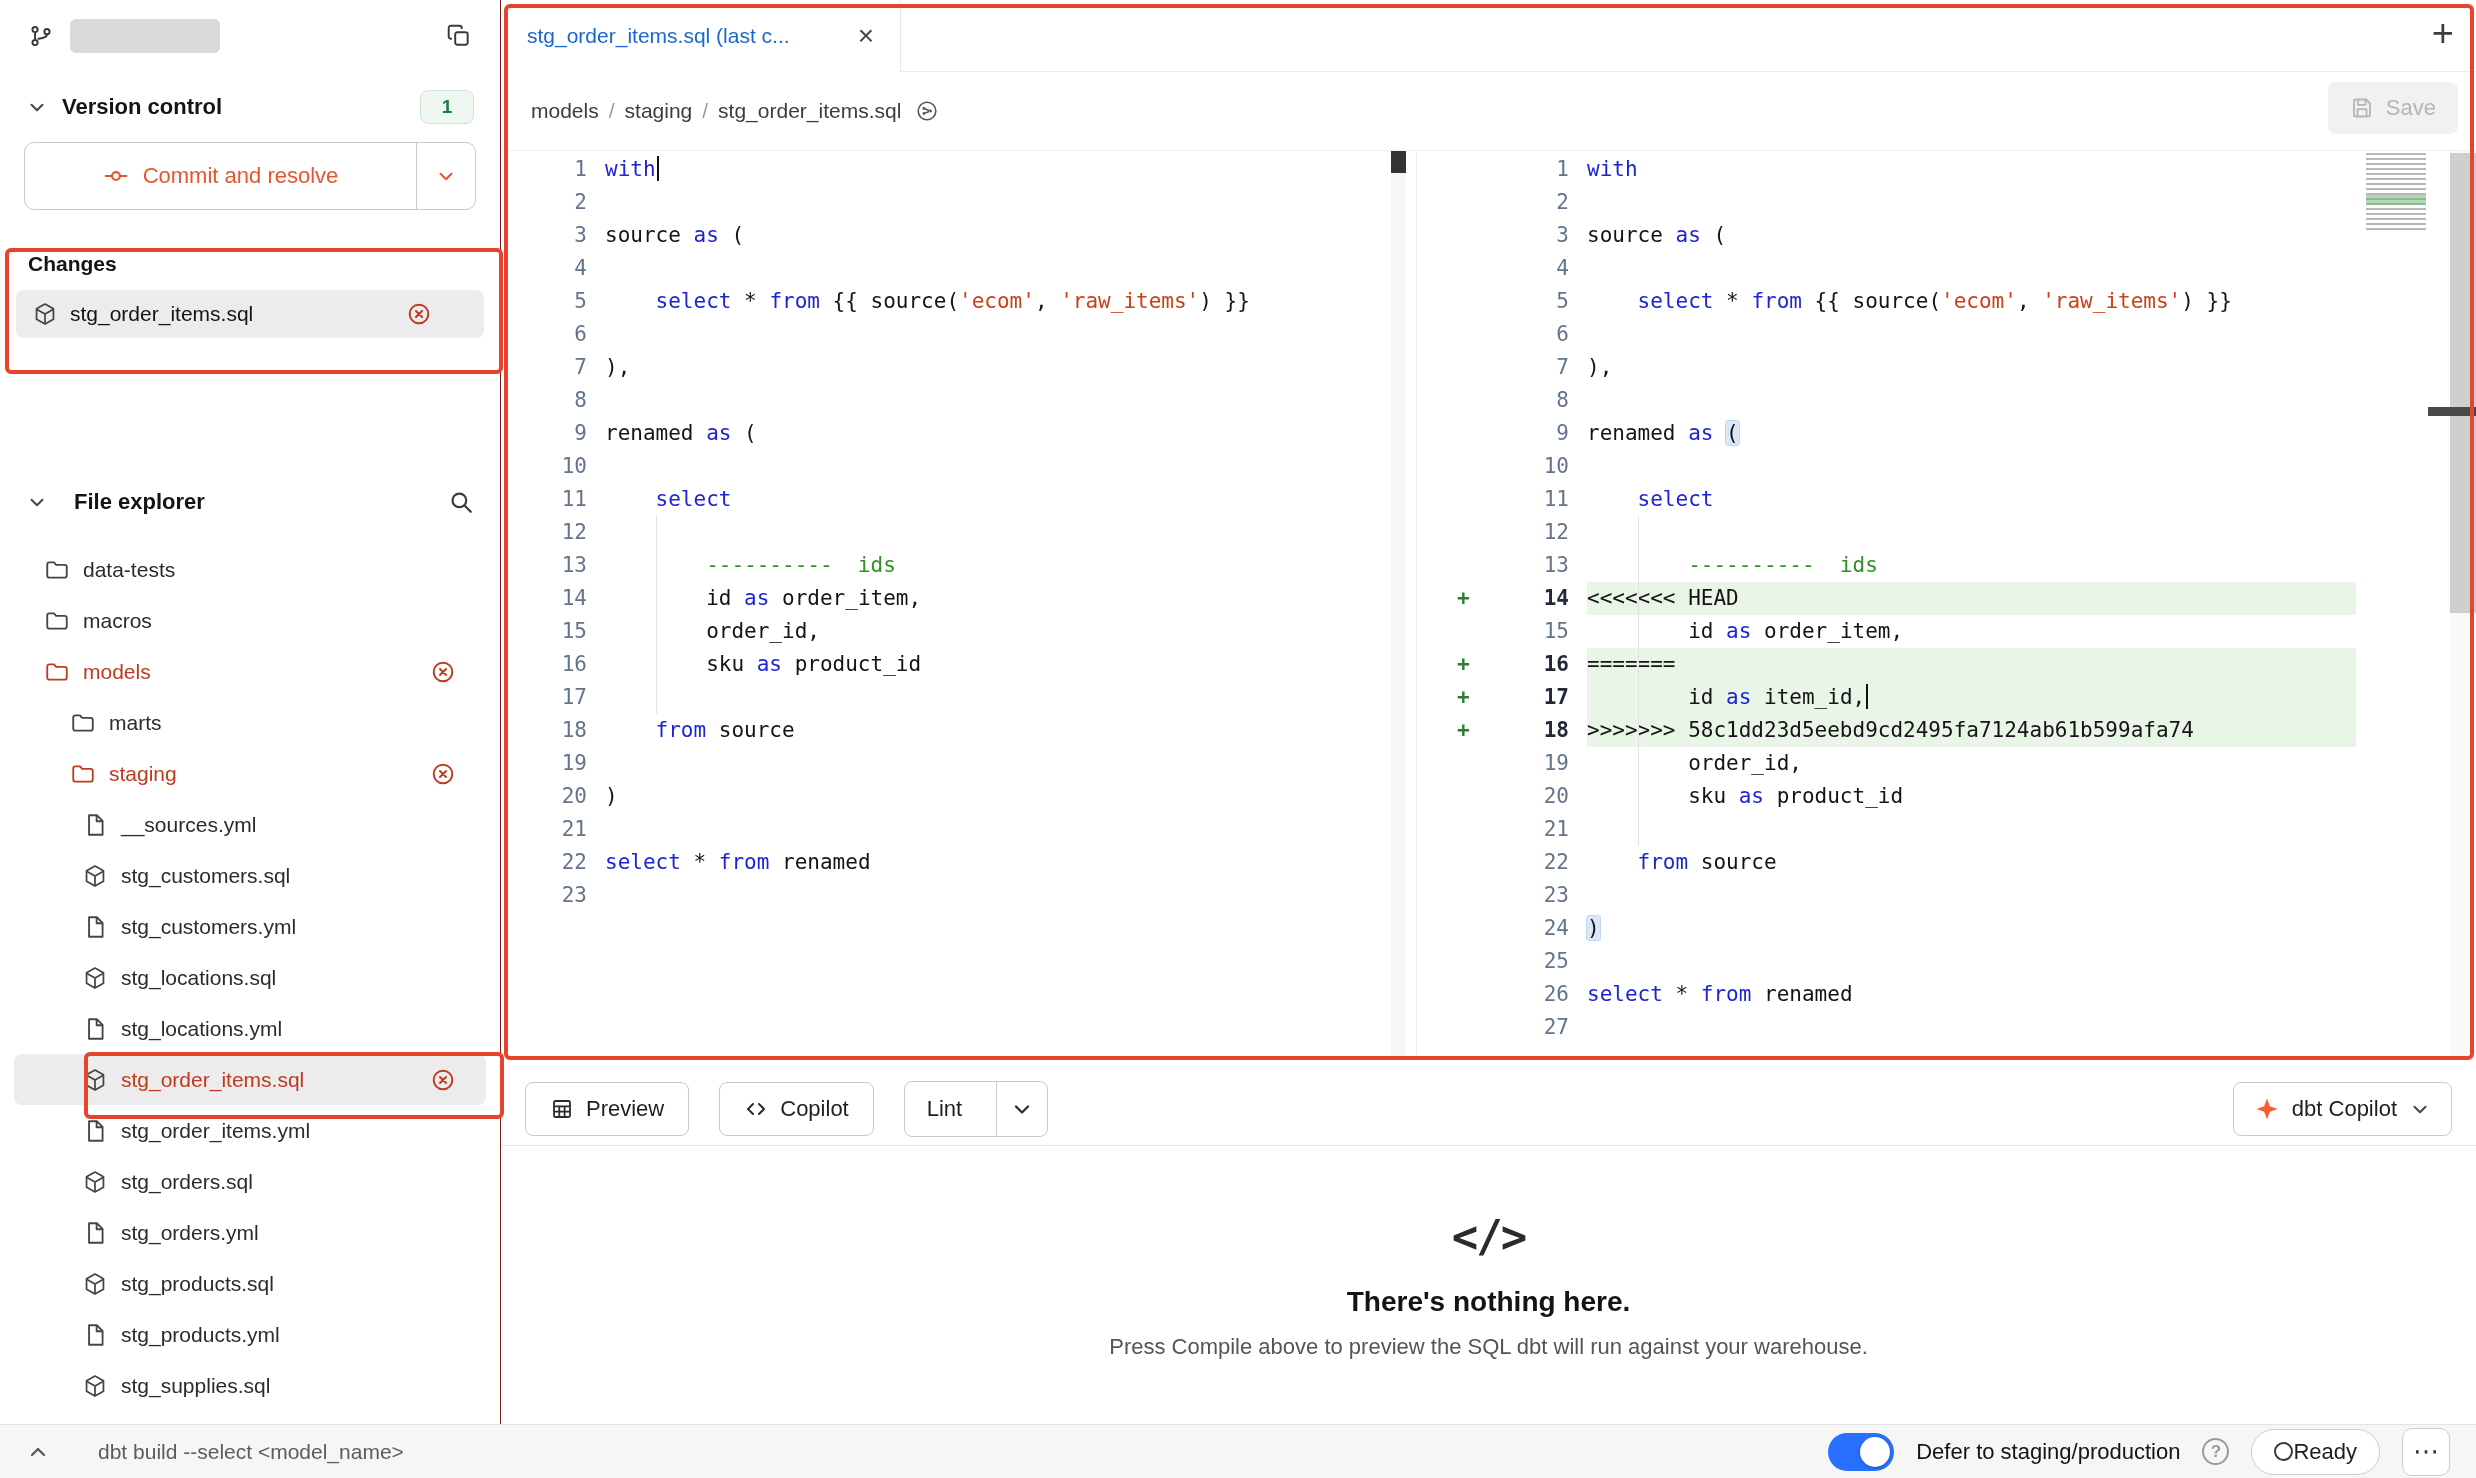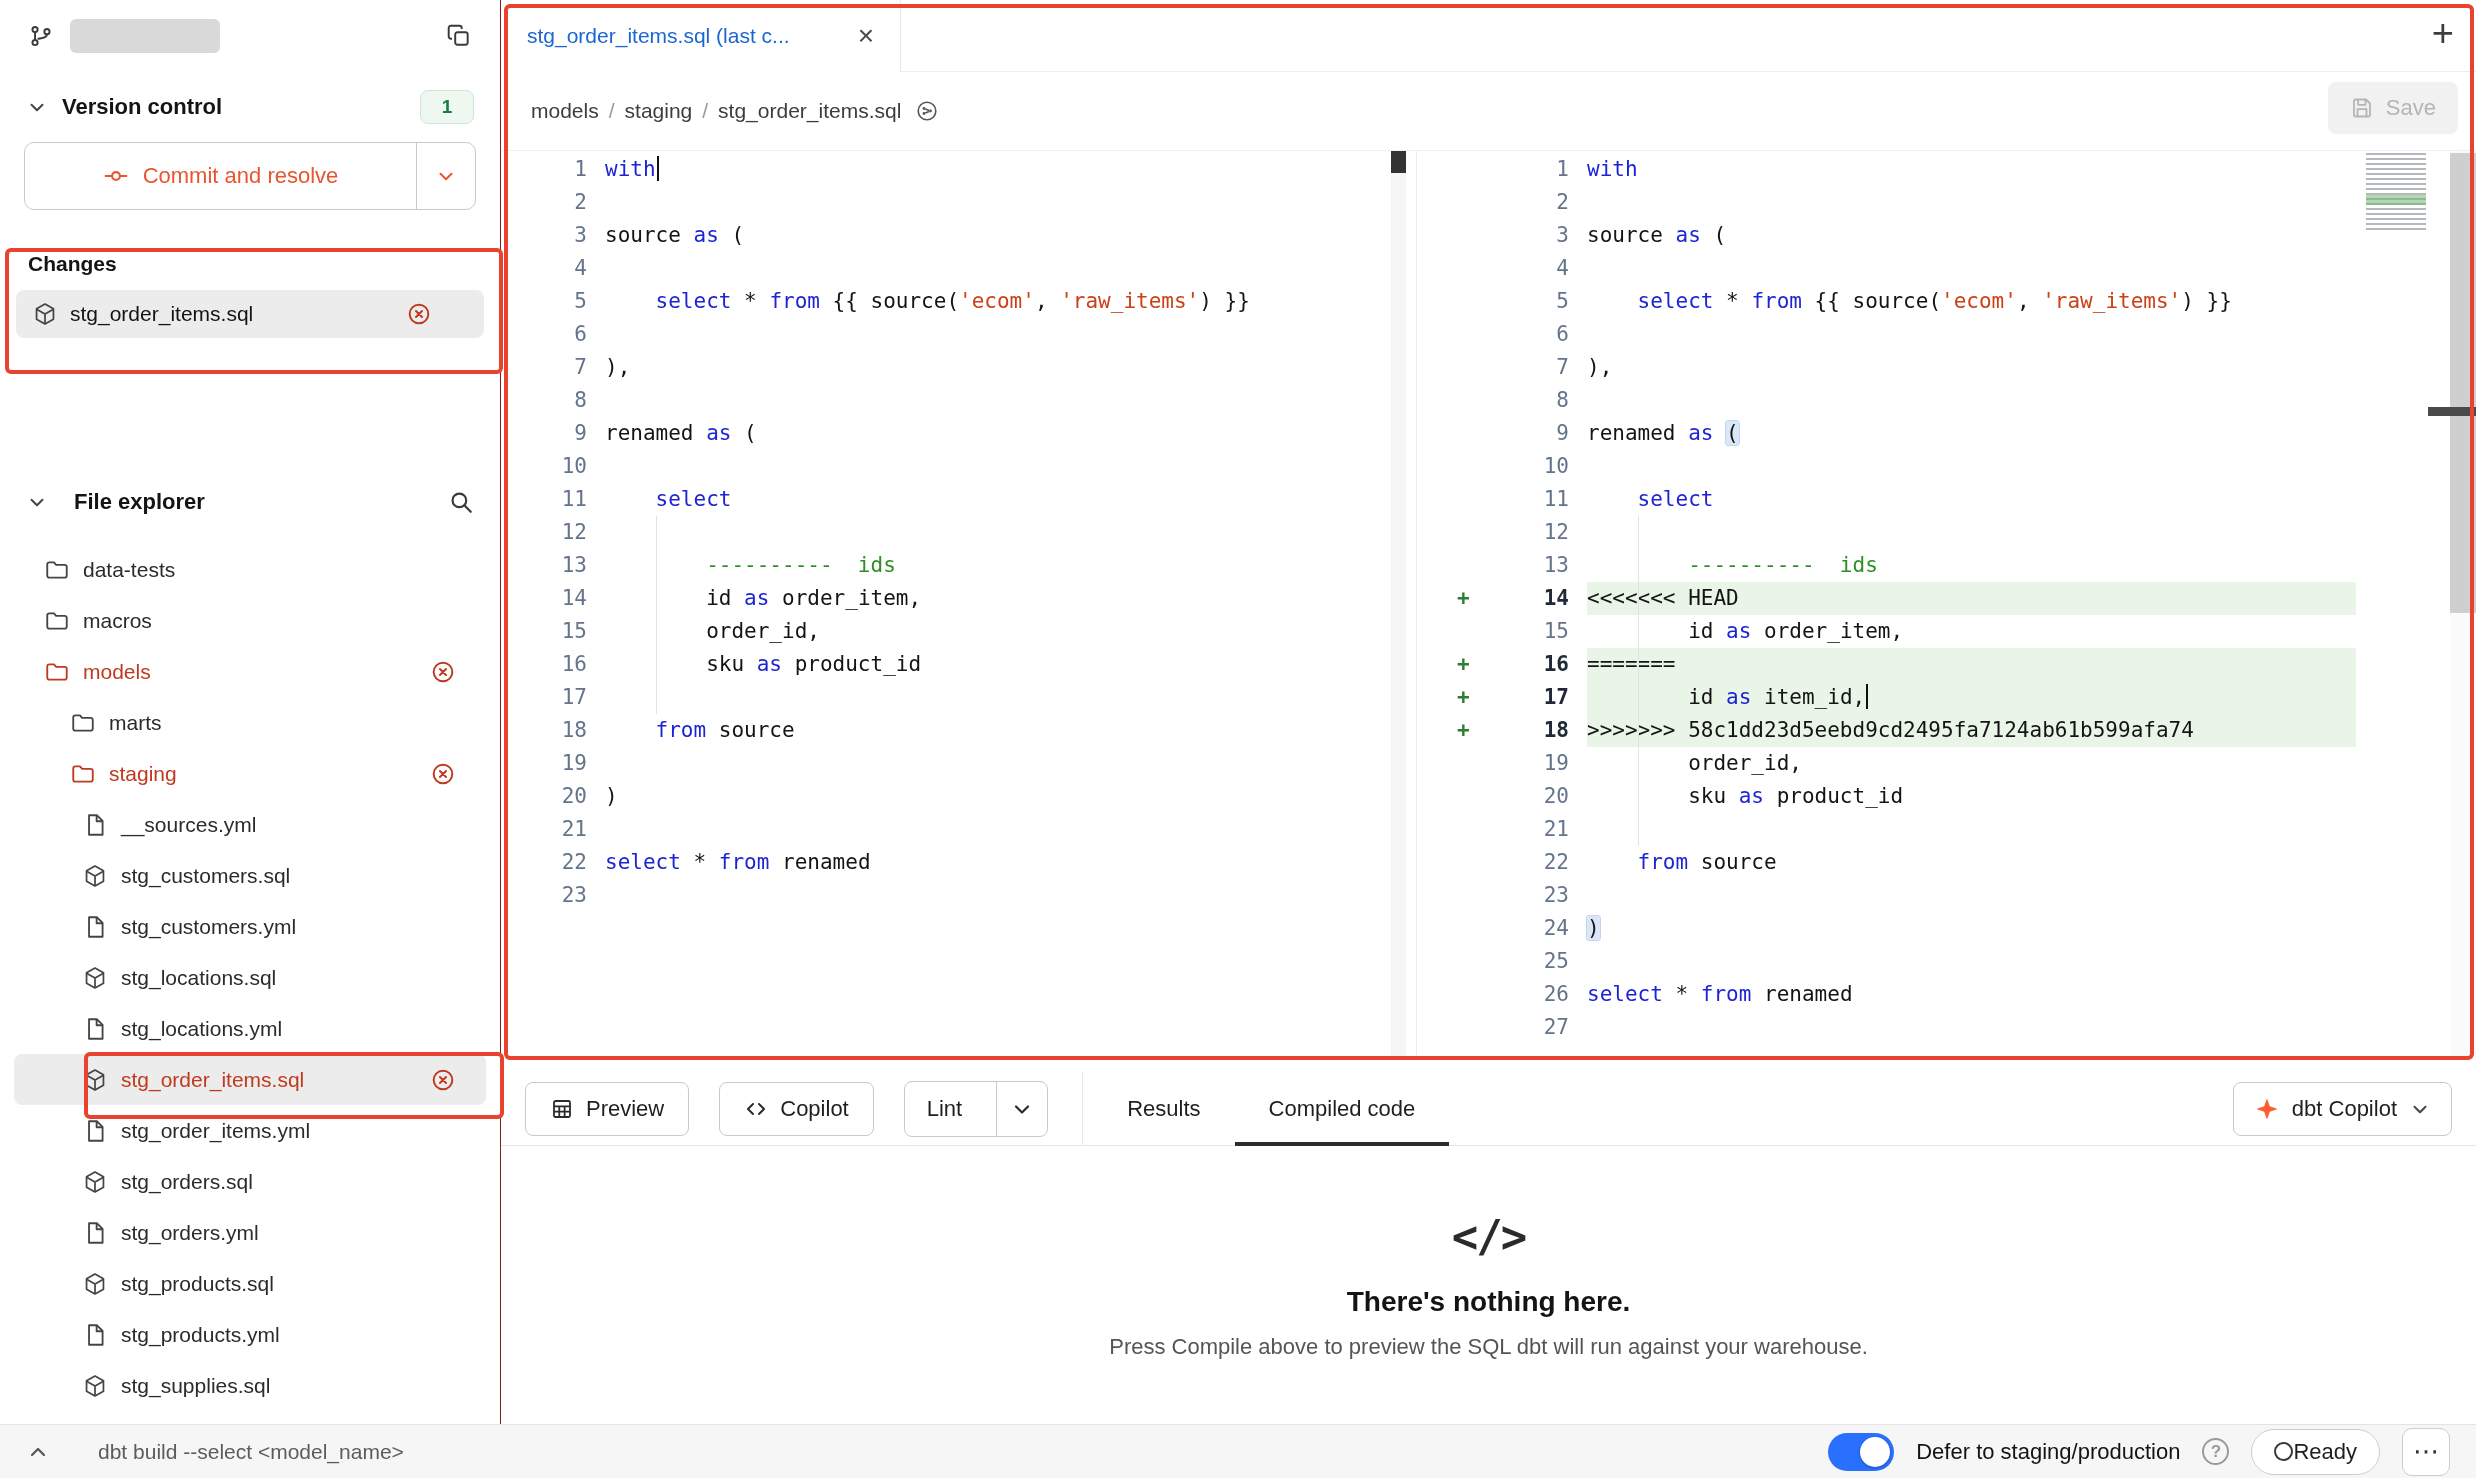--- a/index.html
+++ b/index.html
@@ -679,24 +679,20 @@
       <div class="tbtn tbtn-split">
         <span class="lint-label">Lint</span>
         <span class="lint-caret">
           <span class="icn sm">
               <svg viewBox="0 0 24 24" fill="none" stroke="currentColor" stroke-width="2.2" stroke-linecap="round" stroke-linejoin="round">
                 <path d="M6 9.5l6 6 6-6"></path>
               </svg>
             </span>
         </span>
       </div>
-      <div class="result-tabs">
-          <span class="rtab">Results</span>
-          <span class="rtab active">Compiled code</span>
-        </div>
       <button class="copilot-btn">
         <span class="icn">
             <svg viewBox="0 0 24 24" fill="#ff5c35">
               <path d="M12 2.2l2.6 7.2 7.2 2.6-7.2 2.6L12 21.8l-2.6-7.2L2.2 12l7.2-2.6z"></path>
             </svg>
           </span>
         <span>dbt Copilot</span>
         <span class="icn sm">
             <svg viewBox="0 0 24 24" fill="none" stroke="currentColor" stroke-width="2.2" stroke-linecap="round" stroke-linejoin="round">
               <path d="M6 9.5l6 6 6-6"></path>

